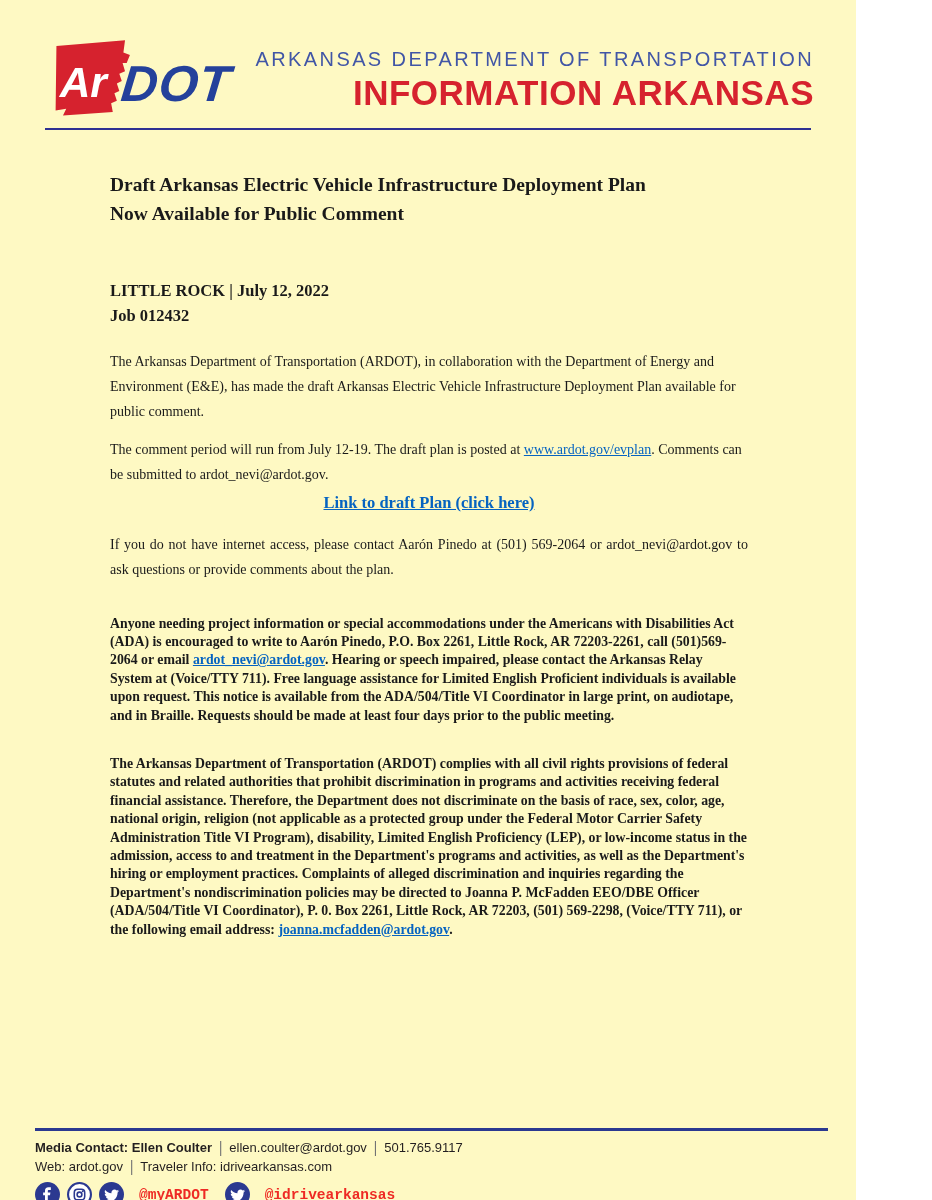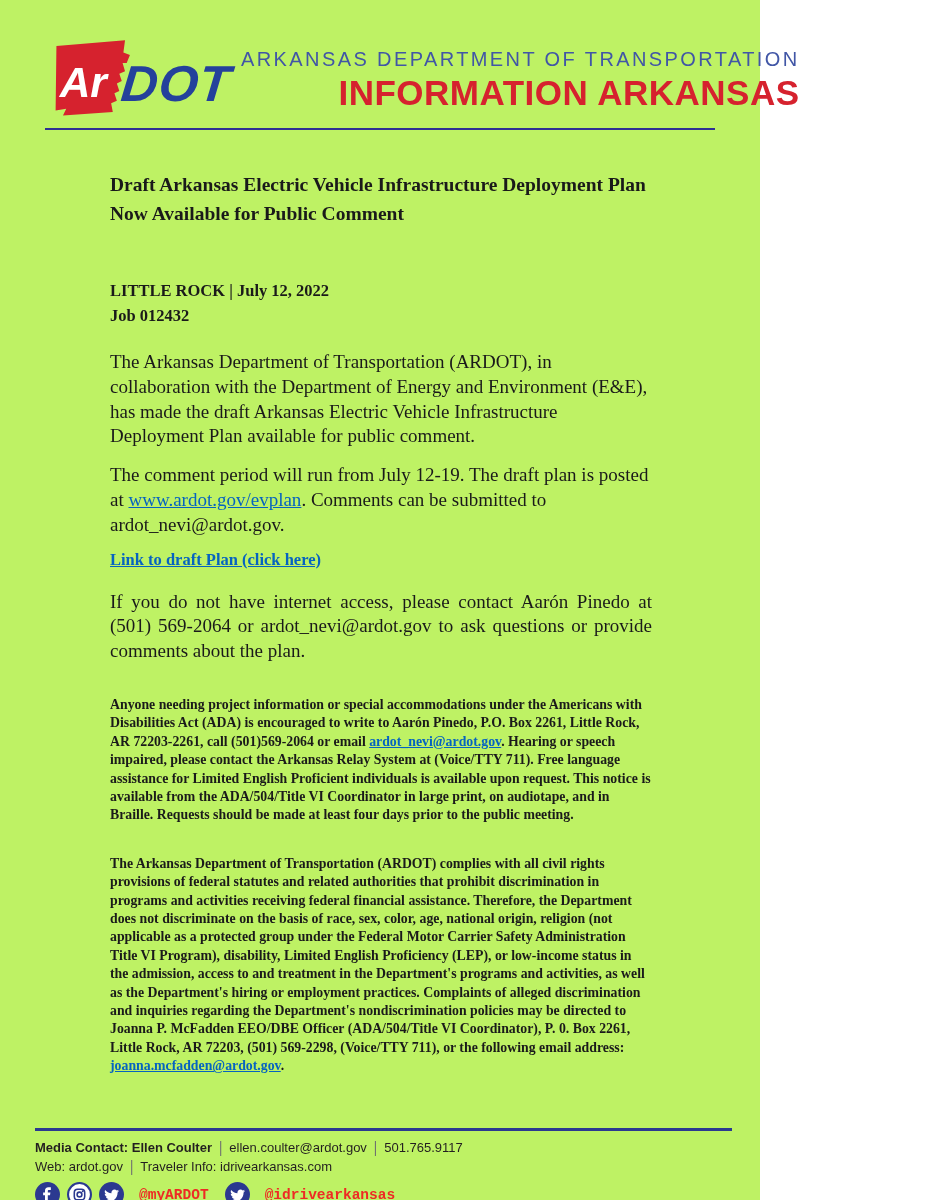--- a/index.html
+++ b/index.html
@@ -4,44 +4,44 @@
 <style>
   * { margin:0; padding:0; box-sizing:border-box; }
   html,body { background:#ffffff; }
   body {
     width:932px; height:1200px;
     font-family:"Liberation Serif", serif;
     color:#1a1a1a;
     position:relative;
     overflow:hidden;
   }
-  .page { width:760px; height:1200px; position:relative; background:#bef264; }
+  .page { width:856px; height:1200px; position:relative; background:#fef9c3; }
 
   
   .header { display:flex; align-items:flex-start; padding:36px 42px 0 45px; }
   .logo-wrap { width:196px; height:82px; flex:0 0 auto; }
   .header-right { flex:1; text-align:right; padding-top:12px; font-family:"Liberation Sans", sans-serif; }
   .agency {
     color:#4156a6; font-size:20px; letter-spacing:2.4px; font-weight:400;
     white-space:nowrap;
   }
   .release-type {
     color:#d6222e; font-size:35px; font-weight:bold; letter-spacing:0.5px;
     margin-top:2px; white-space:nowrap;
   }
   .header-rule { border-top:2px solid #2e3192; margin:10px 45px 0 45px; }
 
   
   .main { padding:0 108px 0 110px; }
   .doc-title { margin-top:40px; text-align:left; font-weight:bold; font-size:19.5px; line-height:29px; }
   .dateline { margin-top:50px; font-weight:bold; font-size:16.5px; line-height:25px; }
-  .para { font-size:19px; line-height:24.8px; margin-top:20px; }
+  .para { font-size:14px; line-height:24.8px; margin-top:20px; }
   .para.justified { text-align:justify; }
   a.inline-link, .inline-link { color:#0563c1; text-decoration:underline; cursor:pointer; }
-  .draft-link-row { margin-top:12px; text-align:left; }
+  .draft-link-row { margin-top:5px; text-align:center; }
   .draft-link { color:#0563c1; font-weight:bold; font-size:16.5px; text-decoration:underline; cursor:pointer; }
   .notice { font-size:13.8px; font-weight:bold; line-height:18.4px; }
   .notice.first { margin-top:32px; }
   .notice.second { margin-top:30px; }
 
   
   .footer { position:absolute; left:35px; right:28px; top:1128px; }
   .footer-rule { border-top:3px solid #2b3990; }
   .footer-body { display:flex; justify-content:space-between; align-items:flex-start; margin-top:7px;flex-direction:column; }
   .contact-block { font-family:"Liberation Sans", sans-serif; font-size:13px; color:#231f20; }

